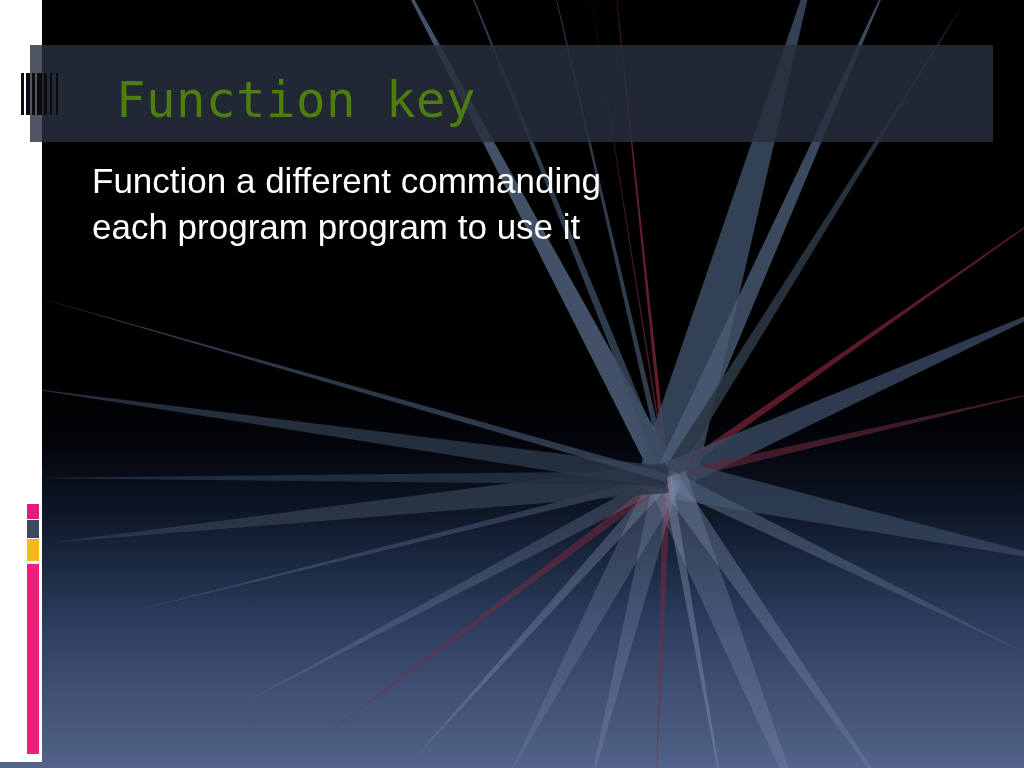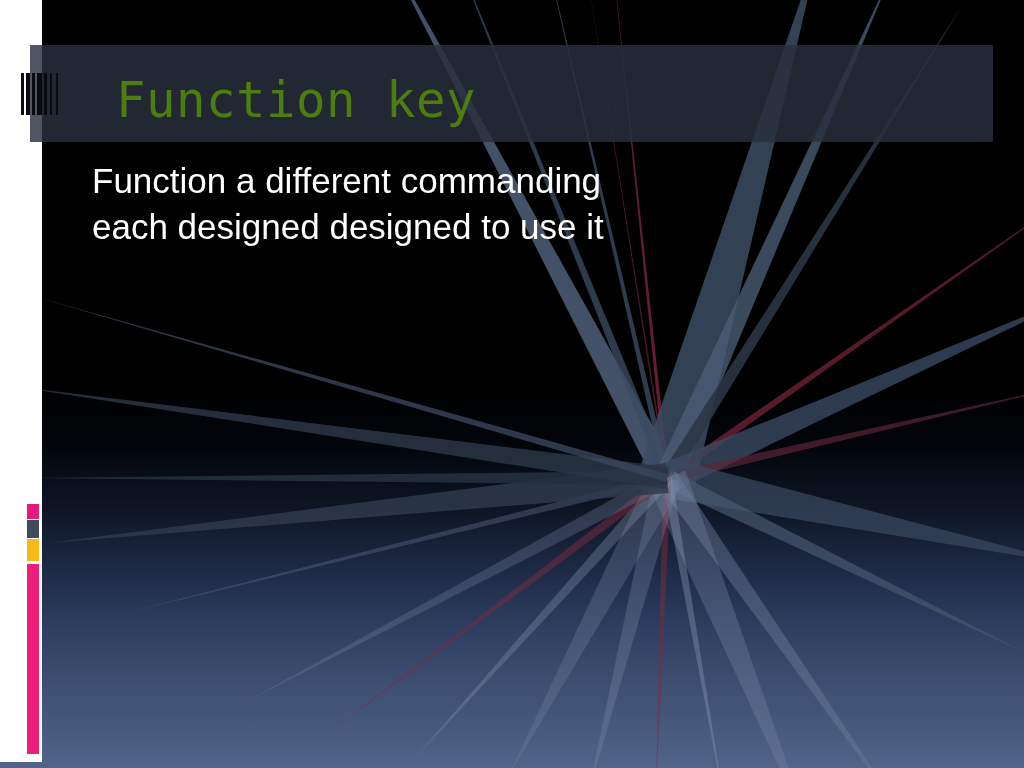--- a/index.html
+++ b/index.html
@@ -243,21 +243,21 @@
       <span style="width: 2px; background: rgb(11, 11, 15);"></span>
       <span style="width: 4px; background: transparent;"></span>
       <span style="width: 2px; background: rgb(11, 11, 15);"></span>
       <span style="width: 3px; background: transparent;"></span>
     </div>
 
   <div class="title-text">Function key</div>
 
   <div class="body-text">
     <div>Function a different commanding</div>
-    <div>each designed designed to use it</div>
+    <div>each program program to use it</div>
   </div>
 
   <div class="accent-stack">
     <span class="accent-chip chip-pink"></span>
     <span class="accent-chip chip-slate"></span>
     <span class="accent-chip chip-yellow"></span>
     <span class="accent-chip chip-bar"></span>
   </div>
 
 </div>

